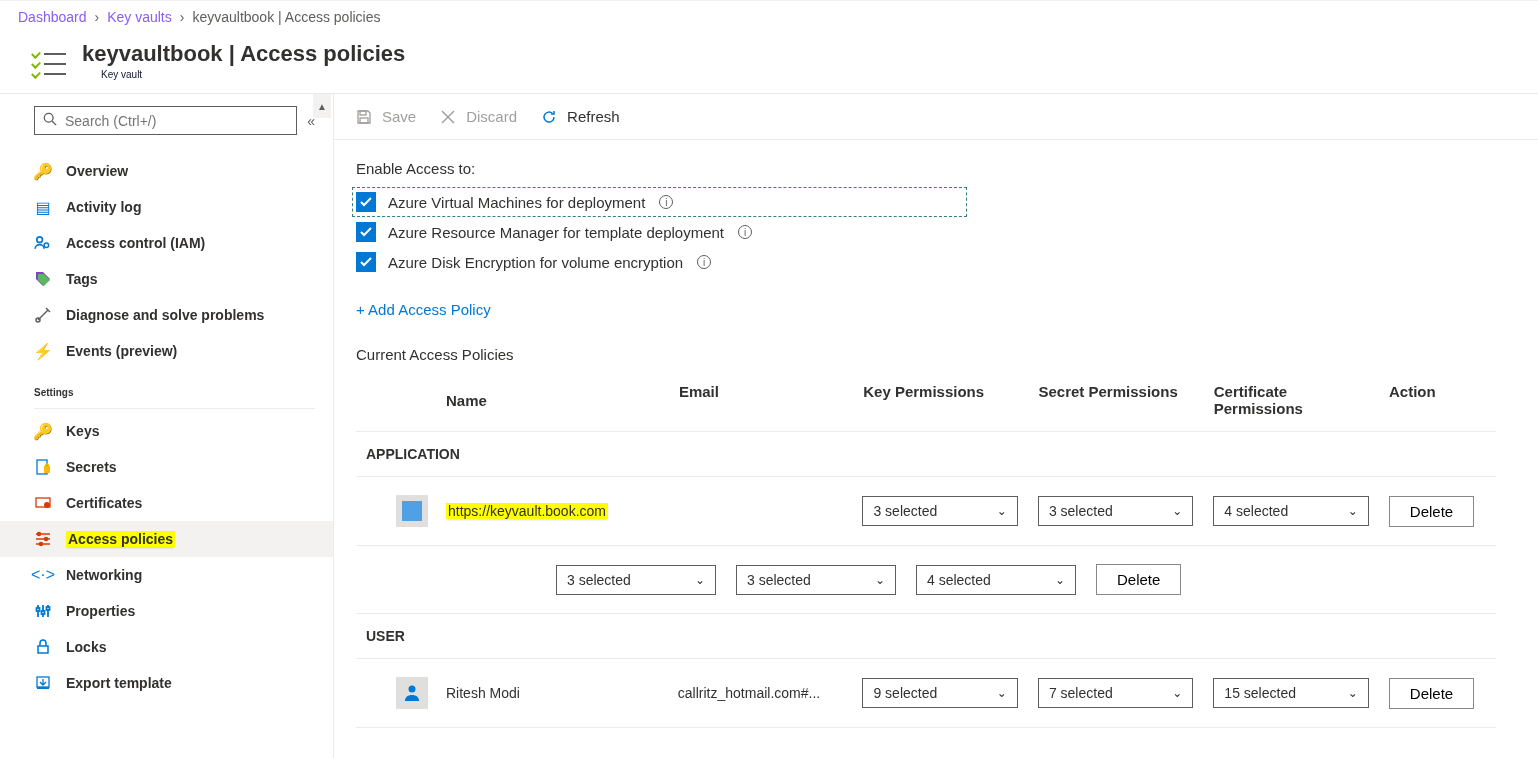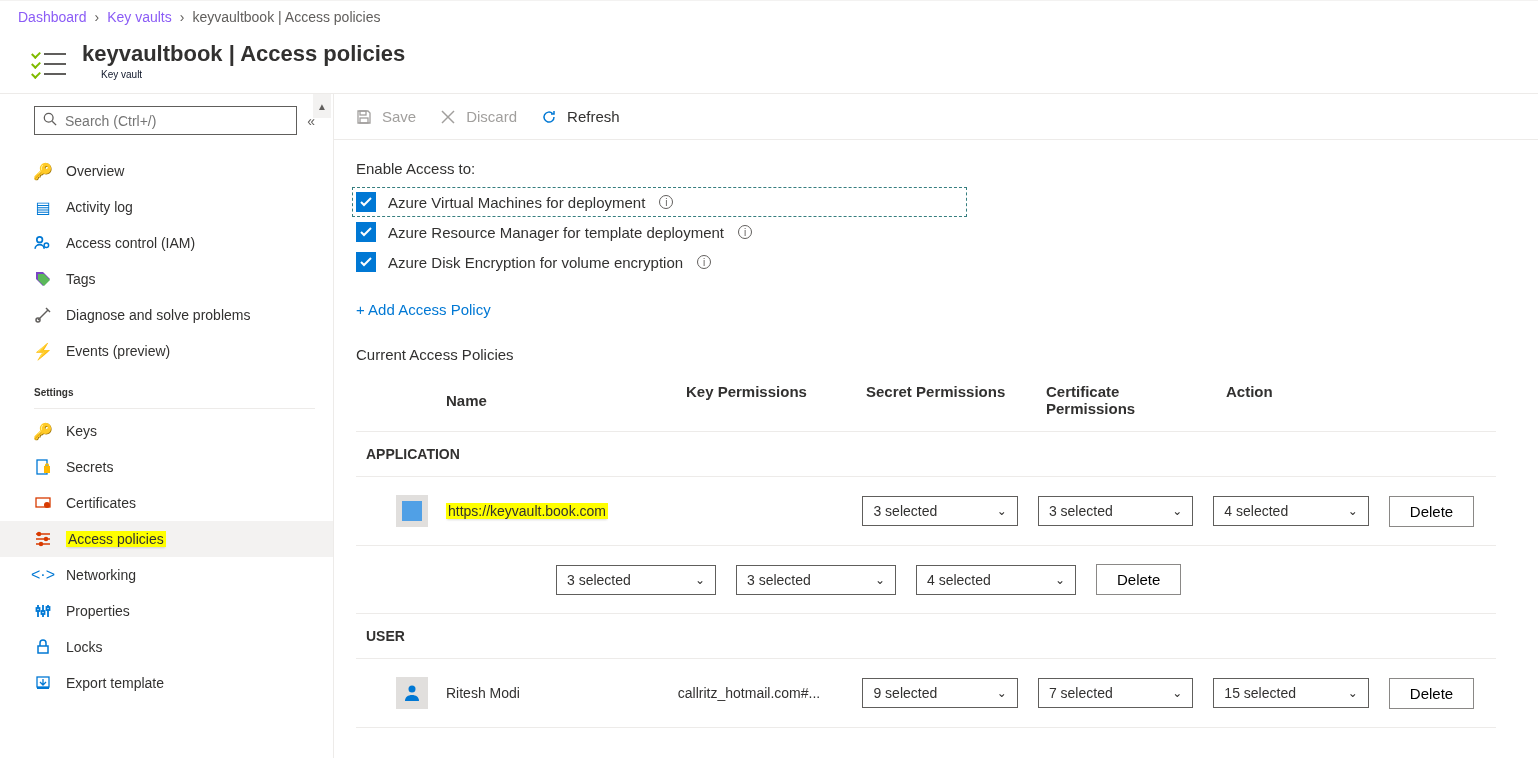--- a/index.html
+++ b/index.html
@@ -23,21 +23,21 @@
 .main { flex:1; overflow:auto; padding-bottom:30px;}
 
 .search-wrap { display:flex; align-items:center; padding: 0 18px 0 34px; margin-bottom:18px;}
 .search-box { flex:1; display:flex; align-items:center; border:1px solid #605e5c; padding:5px 8px; }
 .search-box input { border:none; outline:none; flex:1; font-size:14px; background:transparent; }
 .collapse { margin-left:10px; color:#605e5c; font-size:14px;}
 
 .nav-list .item { display:flex; align-items:center; gap:14px; padding:9px 18px 9px 34px; cursor:pointer; }
 .nav-list .item.selected { background:#f3f2f1; }
 .nav-list .item .icon { width:18px; height:18px; display:flex; align-items:center; justify-content:center; font-size:16px;}
-.nav-list .item .label { flex:1; }
+.nav-list .item .label { flex:1;font-weight:bold; }
 .nav-list .section { padding:18px 18px 6px 34px; font-size:10px; font-weight:600;}
 .nav-list .divider { border-top:1px solid #edebe9; margin:4px 18px 4px 34px;}
 .hl { background: #ffff00; box-shadow: 0 2px 2px -1px rgba(0,0,0,0.15); padding:0 2px;}
 
 .scroll-up { position:absolute; top:0; right:2px; width:18px; height:24px; background:#f3f2f1; color:#605e5c; display:flex; align-items:center; justify-content:center; font-size:10px;}
 
 .toolbar { display:flex; align-items:center; gap:24px; padding:14px 22px; border-bottom:1px solid #edebe9;}
 .toolbar .tb { display:flex; align-items:center; gap:10px; color:#323130; cursor:pointer; font-size:15px;}
 .toolbar .tb.disabled { color:#a19f9d; cursor:default;}
 .toolbar .tb svg { width:16px; height:16px; }
@@ -301,20 +301,21 @@
         <span class="info">i</span>
       </div>
 
       <a class="add-link">+ Add Access Policy</a>
 
       <div class="section-title">Current Access Policies</div>
 
       <div class="policy-table">
         <div class="hdr">
           <div class="col-name" style="padding-left:80px;">Name</div>
+          <div class="col-email">Email</div>
           <div class="col-perm">Key Permissions</div>
           <div class="col-perm">Secret Permissions</div>
           <div class="col-perm">Certificate Permissions</div>
           <div class="col-action">Action</div>
         </div>
 
         <div class="group">APPLICATION</div>
 
         <div class="row">
           <div class="col-name">

